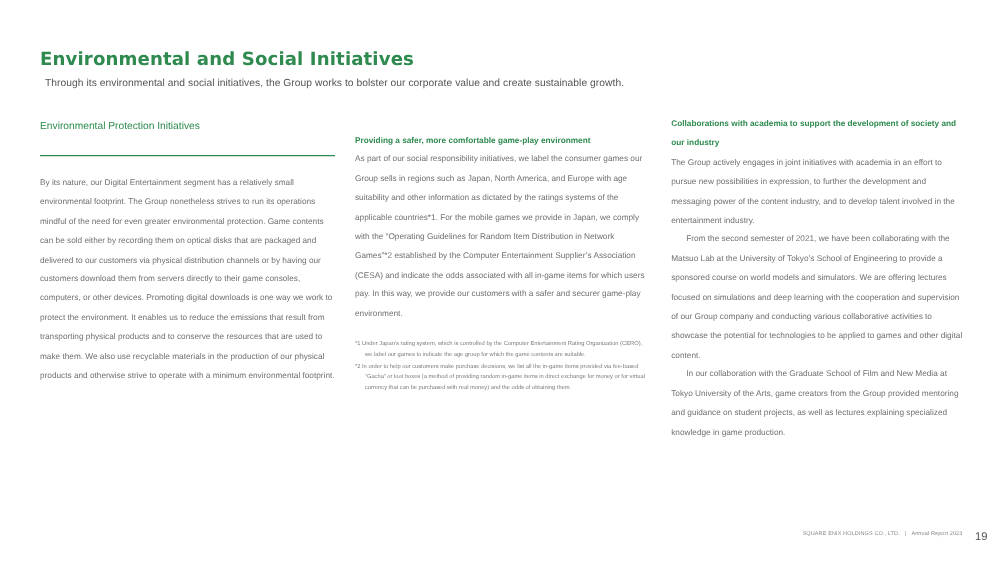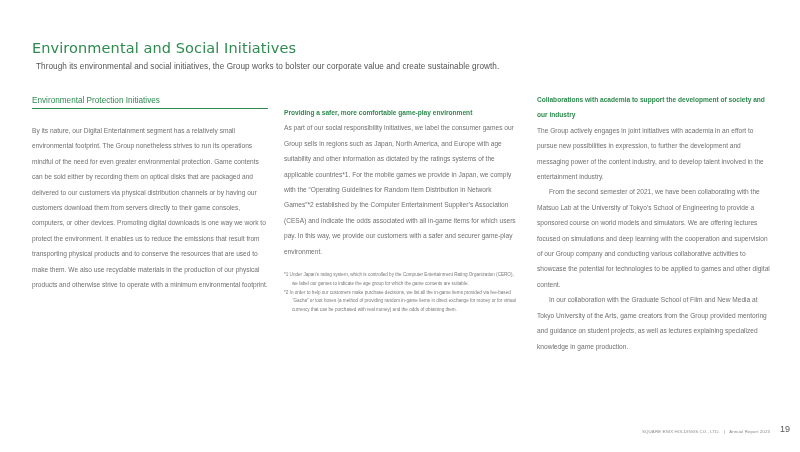--- a/index.html
+++ b/index.html
@@ -13,21 +13,21 @@
       position: relative;
       overflow: hidden;
       font-family: "Liberation Sans", "DejaVu Sans", sans-serif;
       color: #6e6e6e;
     }
     .page-title {
       position: absolute;
       left: 32px;
       top: 30px;
       font-family: "DejaVu Sans", sans-serif;
-      font-weight: normal;
+      font-weight: bold;
       font-size: 14.5px;
       color: #2e8a4f;
       letter-spacing: 0.1px;
       white-space: nowrap;
     }
     .lead {
       position: absolute;
       left: 36px;
       top: 62px;
       font-size: 8.2px;
@@ -39,21 +39,21 @@
       position: absolute;
       top: 94px;
     }
     .col1 { left: 32px; width: 236px; }
     .col2 { left: 284px; width: 236px; }
     .col3 { left: 537px; width: 235px; }
     .section-heading {
       font-size: 8.2px;
       color: #2e8a4f;
       line-height: 14px;
-      padding-bottom: 0;
+      padding-bottom: 16px;
       border-bottom: 1.3px solid #2e8a4f;
       white-space: nowrap;
     }
     .sub-heading {
       font-size: 6.6px;
       font-weight: bold;
       color: #2e8a4f;
       line-height: 15.4px;
     }
     .body-text {
@@ -74,21 +74,21 @@
     }
     .footnote {
       padding-left: 8px;
       text-indent: -8px;
     }
     .footer {
       position: absolute;
       right: 10px;
       top: 424px;
       display: flex;
-      align-items: flex-end;
+      align-items: flex-start;
       white-space: nowrap;
     }
     .footer-company, .footer-report, .footer-sep {
       font-size: 4.4px;
       color: #8a8a8a;
       letter-spacing: 0.1px;
     }
     .footer-sep { margin: 0 4px; }
     .page-number {
       font-size: 9px;

